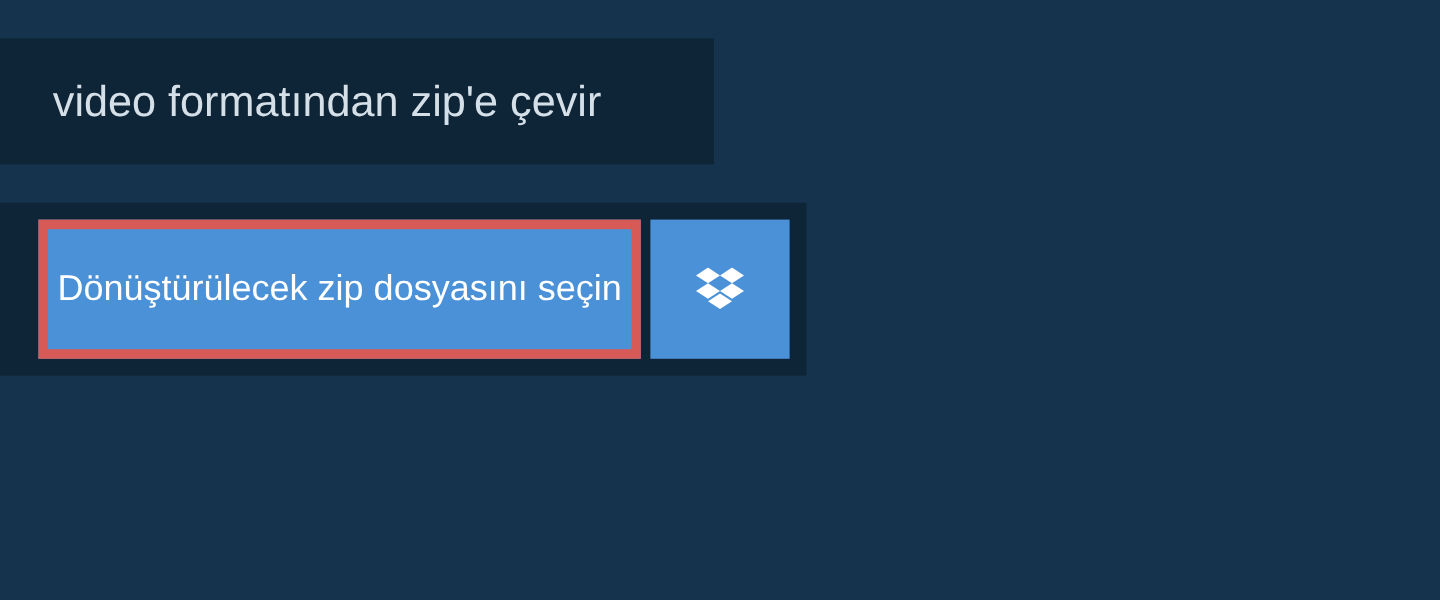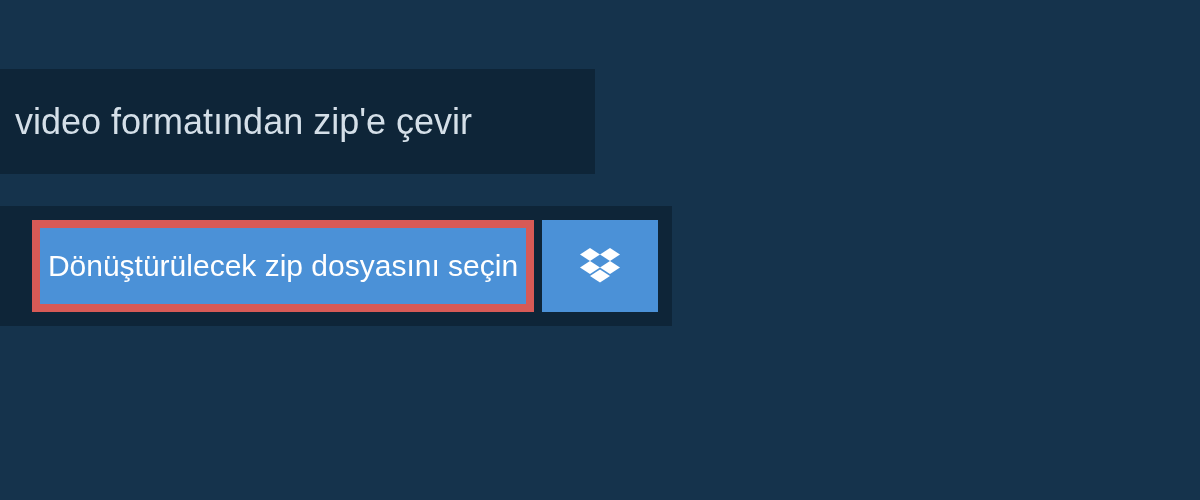--- a/index.html
+++ b/index.html
@@ -13,32 +13,32 @@
       background-color: #15334c;
       font-family: Arial, Helvetica, sans-serif;
       overflow: hidden;
     }
     .header-bar {
       background-color: #0e2538;
       width: 595px;
       height: 105px;
       display: flex;
       align-items: center;
-      padding-left: 15px;
-      margin-top: 69px;
+      padding-left: 44px;
+      margin-top: 32px;
     }
     .header-title {
       color: #d4dfe8;
       font-size: 36px;
       font-weight: 400;
     }
     .content-panel {
       background-color: #0e2538;
       width: 672px;
-      height: 120px;
+      height: 144px;
       margin-top: 32px;
       margin-left: 0;
       padding: 14px 14px 14px 32px;
       display: flex;
       gap: 8px;
       align-items: stretch;
     }
     .select-button {
       flex: 1;
       background-color: #4b91d7;

